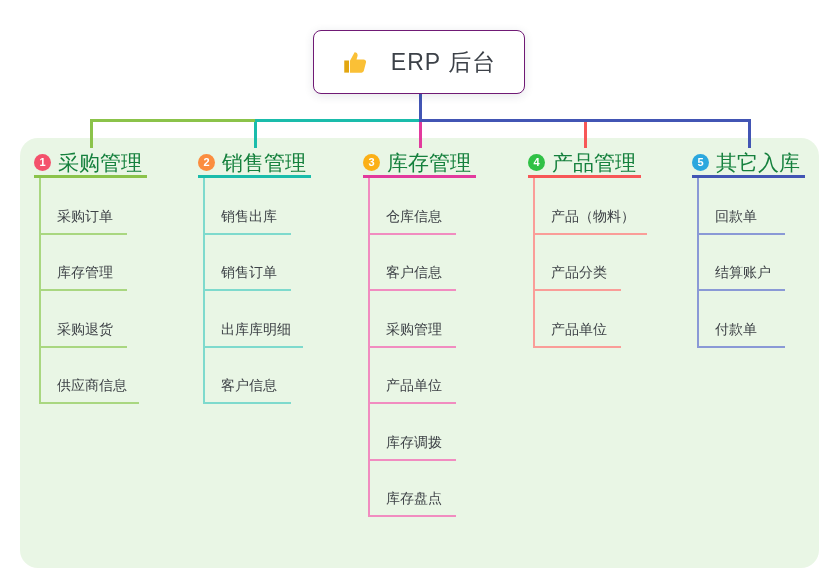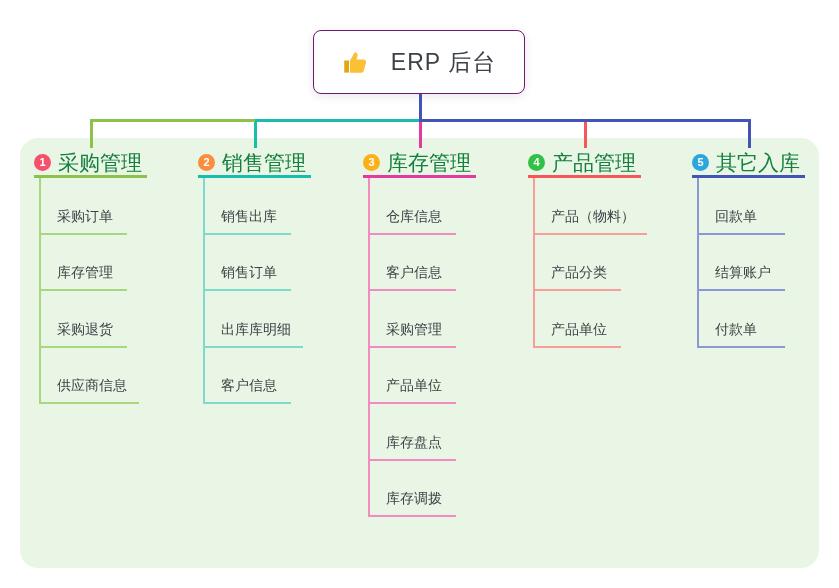--- a/index.html
+++ b/index.html
@@ -139,24 +139,24 @@
         <div class="child-row">
           <span class="child-label">客户信息</span>
         </div>
         <div class="child-row">
           <span class="child-label">采购管理</span>
         </div>
         <div class="child-row">
           <span class="child-label">产品单位</span>
         </div>
         <div class="child-row">
-          <span class="child-label">库存盘点</span>
+          <span class="child-label">库存调拨</span>
         </div>
         <div class="child-row">
-          <span class="child-label">库存调拨</span>
+          <span class="child-label">库存盘点</span>
         </div>
       </div>
     </div>
     <div class="branch" style="left: 528px; --line: #f75757; --light: #fa9d98; --badge: #30c146;">
       <div class="branch-header">
         <span class="badge">4</span>
         <span class="branch-title">产品管理</span>
       </div>
       <div class="children">
         <div class="child-row">

